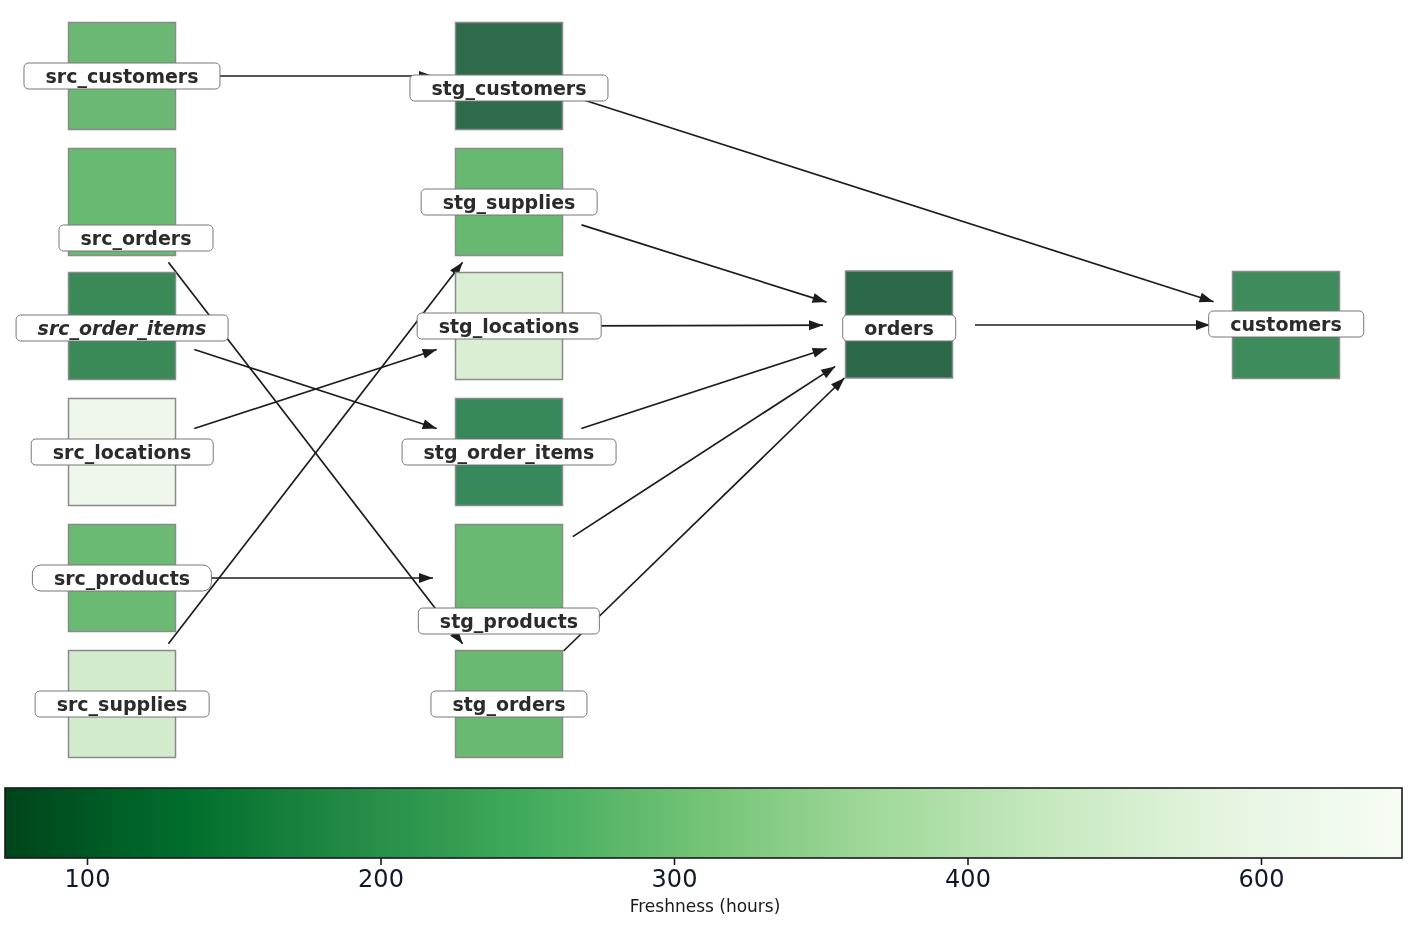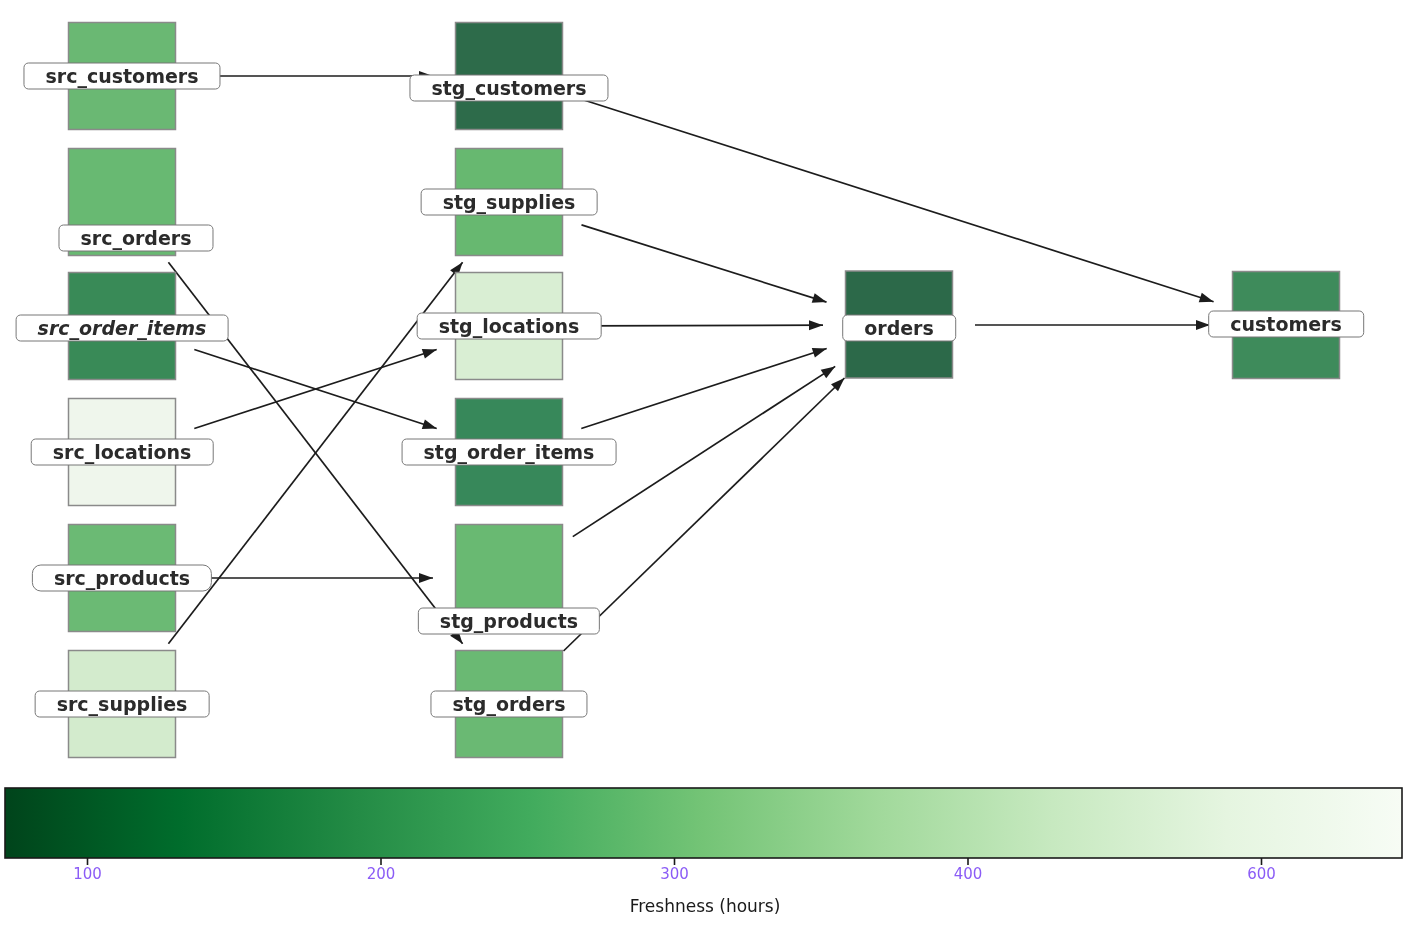--- a/index.html
+++ b/index.html
@@ -8,21 +8,21 @@
   svg{position:absolute;left:0;top:0;}
   .edge-line{stroke:#1c1c1c;stroke-width:1.7;fill:none;}
   .edge-head{fill:#1c1c1c;stroke:none;}
   .node-rect{stroke:#8a8a8a;stroke-width:1.5;}
   .cbar-frame{stroke:#1a1a1a;stroke-width:1.6;}
   .cbar-tick{stroke:#1a1a1a;stroke-width:1.6;}
   .node-label{position:absolute;transform:translate(-50%,-50%);white-space:nowrap;
       background:#ffffff;border:1.5px solid #777777;border-radius:5px;
       padding:1px 21px;font-size:19px;font-weight:bold;color:#2b2b2b;line-height:23px;}
   .tick-label{position:absolute;transform:translateX(-50%);white-space:nowrap;
-      font-size:15px;color:#8b5cf6;top:865px;}
+      font-size:24px;color:#0f172a;top:865px;}
   .axis-label{position:absolute;transform:translateX(-50%);white-space:nowrap;
       font-size:17px;color:#1a1a1a;top:896px;left:705px;}
 </style>
 </head>
 <body>
 
 <div id="canvas">
   <svg width="1410" height="926" viewBox="0 0 1410 926">
     <defs>
       <linearGradient id="cbgrad" x1="0" y1="0" x2="1" y2="0">

